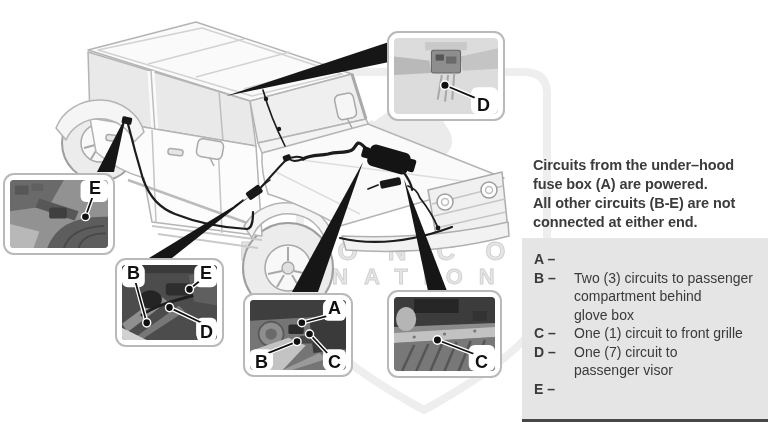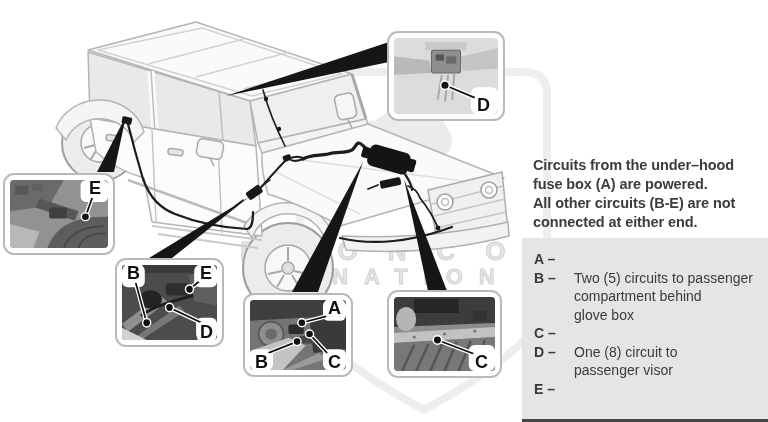--- a/index.html
+++ b/index.html
@@ -257,30 +257,31 @@
 fuse box (A) are powered.
 All other circuits (B-E) are not
 connected at either end.</div>
 
   <div class="legend">
     <div class="legend-row">
       <span class="legend-key">A –</span>
     </div>
     <div class="legend-row">
       <span class="legend-key">B –</span>
-      <span class="legend-text">Two (5) circuits to passenger
+      <span class="legend-text">Two (3) circuits to passenger
 compartment behind
 glove box</span>
     </div>
     <div class="legend-row">
       <span class="legend-key">C –</span>
+      <span class="legend-text">One (1) circuit to front grille</span>
     </div>
     <div class="legend-row">
       <span class="legend-key">D –</span>
-      <span class="legend-text">One (8) circuit to
+      <span class="legend-text">One (7) circuit to
 passenger visor</span>
     </div>
     <div class="legend-row">
       <span class="legend-key">E –</span>
     </div>
   </div>
   <div class="bottom-bar"></div>
 
 </div>
 

